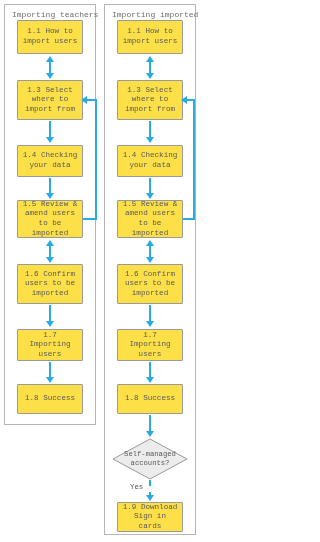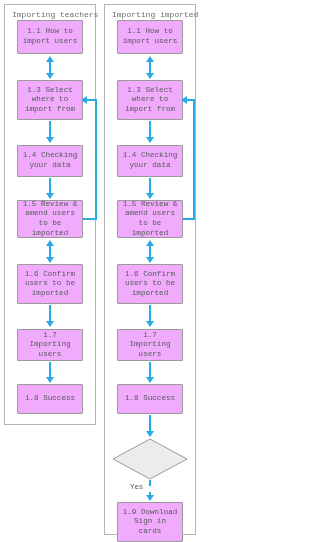--- a/index.html
+++ b/index.html
@@ -27,21 +27,21 @@
     font-size:8px;
     line-height:10px;
     color:#6d6e71;
     white-space:nowrap;
   }
 
   
   .node{
     position:absolute;
     box-sizing:border-box;
-    background:#f0abfc;
+    background:#fde047;
     border:1px solid #9a9a9a;
     border-radius:1px;
     display:flex;
     align-items:center;
     justify-content:center;
     text-align:center;
     font-size:7.6px;
     line-height:9.6px;
     color:#58595b;
     padding:2px 3px;
@@ -258,26 +258,27 @@
 
   <div class="conn">
     <div class="vline" style="left:149px;top:415px;height:18px;"></div>
     <div class="arrow-down" style="left:146px;top:431px;"></div>
   </div>
 
   <div class="diamond" style="left:112px;top:438px;width:76px;height:42px;">
     <svg class="dshape" viewBox="0 0 76 42" preserveAspectRatio="none">
       <polygon points="38,1 75,21 38,41 1,21" fill="#ececec" stroke="#9a9a9a" stroke-width="1"></polygon>
     </svg>
+    <div class="dlabel">Self-managed accounts?</div>
   </div>
 
   <div class="conn">
     <div class="vline" style="left:149px;top:480px;height:6px;"></div>
     <div class="edge-label" style="left:130px;top:483px;width:40px;">Yes</div>
     <div class="vline" style="left:149px;top:492px;height:4px;"></div>
     <div class="arrow-down" style="left:146px;top:495px;"></div>
   </div>
 
-  <div class="node" style="left:117px;top:502px;width:66px;height:40px;">
+  <div class="node" style="left:117px;top:502px;width:66px;height:30px;">
     <span>1.9 Download Sign in cards</span>
   </div>
 
 </div>
 
 </body></html>

